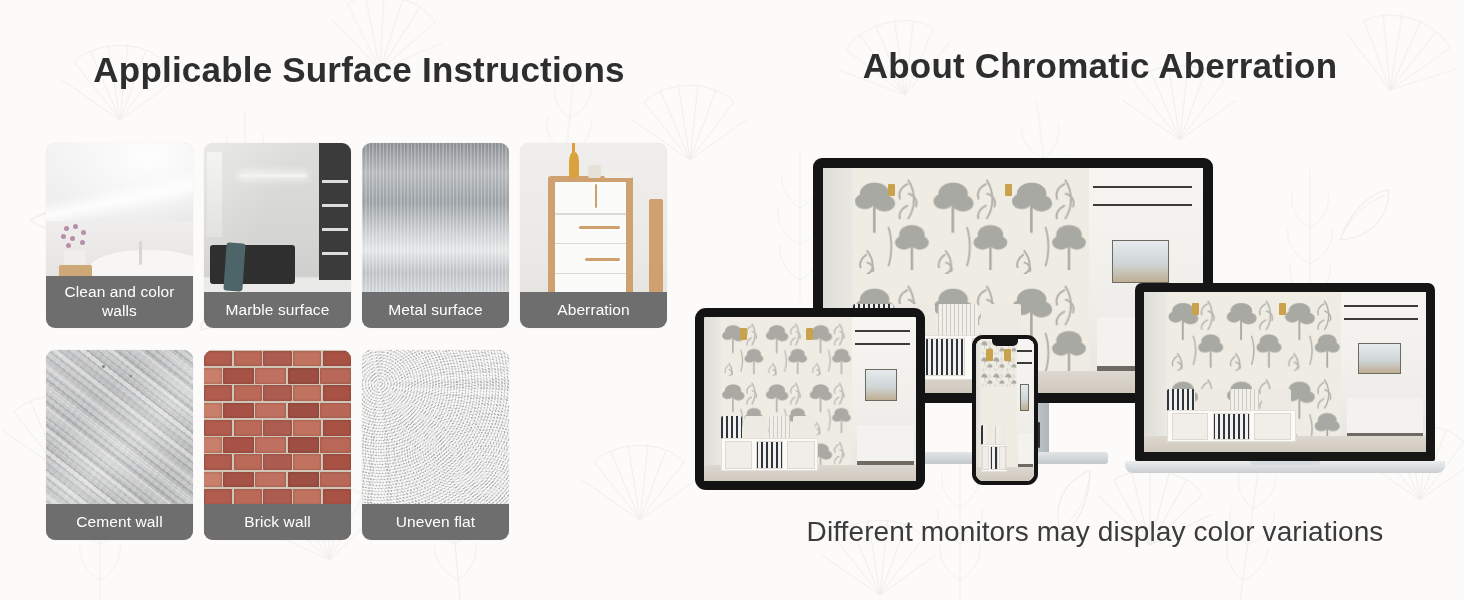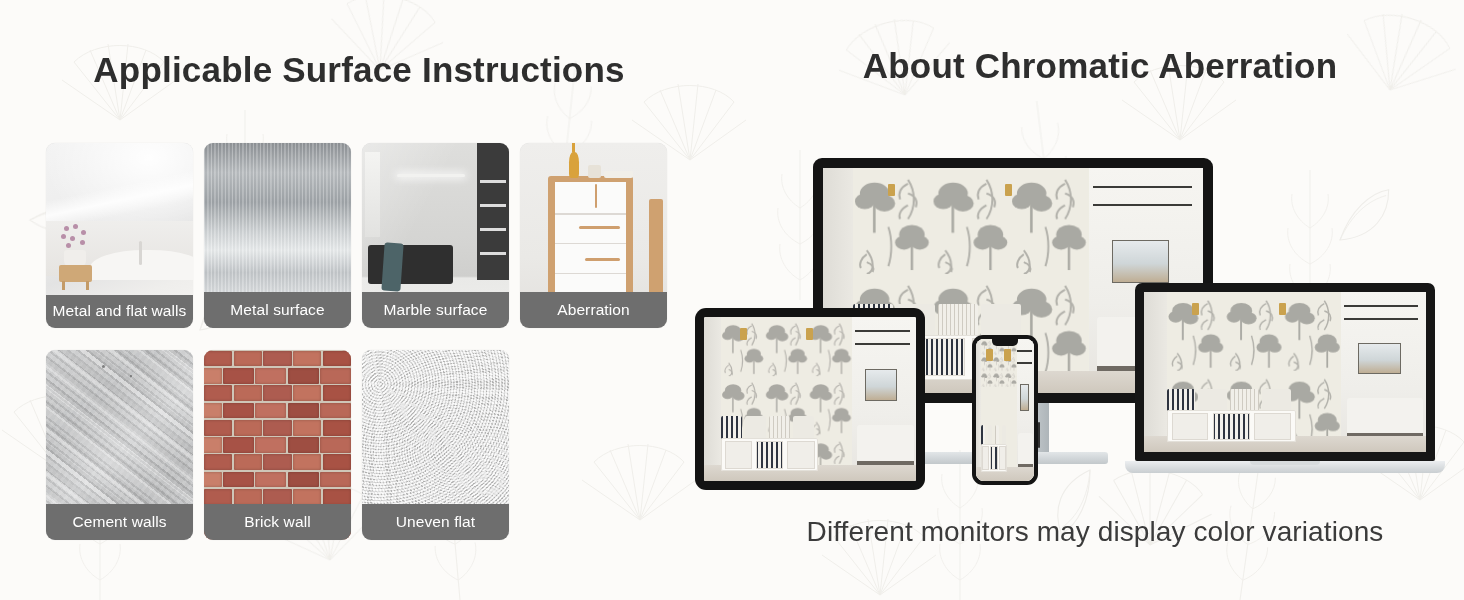--- a/index.html
+++ b/index.html
@@ -400,41 +400,41 @@
               <i></i>
               <i></i>
               <i></i>
               <i></i>
               <i></i>
               <i></i>
               <i></i>
             </div>
           <div class="cw-stool"></div>
         </div>
-        <div class="tile-label two-line">Metal and flat walls</div>
-      </div>
-
-      <div class="tile">
-        <div class="tile-photo ph-metal"></div>
-        <div class="tile-label">Metal surface</div>
+        <div class="tile-label two-line">Clean and color walls</div>
       </div>
 
       <div class="tile">
         <div class="tile-photo ph-marble">
           <div class="mb-win"></div>
           <div class="mb-light"></div>
           <div class="mb-dark"></div>
           <div class="mb-shelf s1"></div>
             <div class="mb-shelf s2"></div>
           <div class="mb-shelf s3"></div>
             <div class="mb-shelf s4"></div>
           <div class="mb-sofa"></div>
           <div class="mb-throw"></div>
         </div>
         <div class="tile-label">Marble surface</div>
+      </div>
+
+      <div class="tile">
+        <div class="tile-photo ph-metal"></div>
+        <div class="tile-label">Metal surface</div>
       </div>
 
       <div class="tile">
         <div class="tile-photo ph-furn">
           <div class="fu-floor"></div>
           <div class="fu-cab"></div>
           <div class="fu-front"></div>
           <div class="fu-drw d1"></div>
             <div class="fu-drw d2"></div>
             <div class="fu-drw d3"></div>
@@ -448,21 +448,21 @@
         </div>
         <div class="tile-label">Aberration</div>
       </div>
 
 
       <div class="tile">
         <div class="tile-photo ph-cement">
           <span class="cm-spot a"></span>
             <span class="cm-spot b"></span>
         </div>
-        <div class="tile-label">Cement walls</div>
+        <div class="tile-label">Cement wall</div>
       </div>
 
       <div class="tile">
         <div class="tile-photo ph-brick">
           <div class="brick-rows" id="brickRows">
               <div class="brick-row" style="background: rgb(207, 198, 184);">
                 <i style="background: rgb(176, 92, 78); box-shadow: rgba(0, 0, 0, 0.25) 0px 0px 3px inset;"></i>
                 <i style="background: rgb(187, 106, 88); box-shadow: rgba(0, 0, 0, 0.25) 0px 0px 3px inset;"></i>
                 <i style="background: rgb(173, 92, 80); box-shadow: rgba(0, 0, 0, 0.25) 0px 0px 3px inset;"></i>
                 <i style="background: rgb(194, 115, 95); box-shadow: rgba(0, 0, 0, 0.25) 0px 0px 3px inset;"></i>

